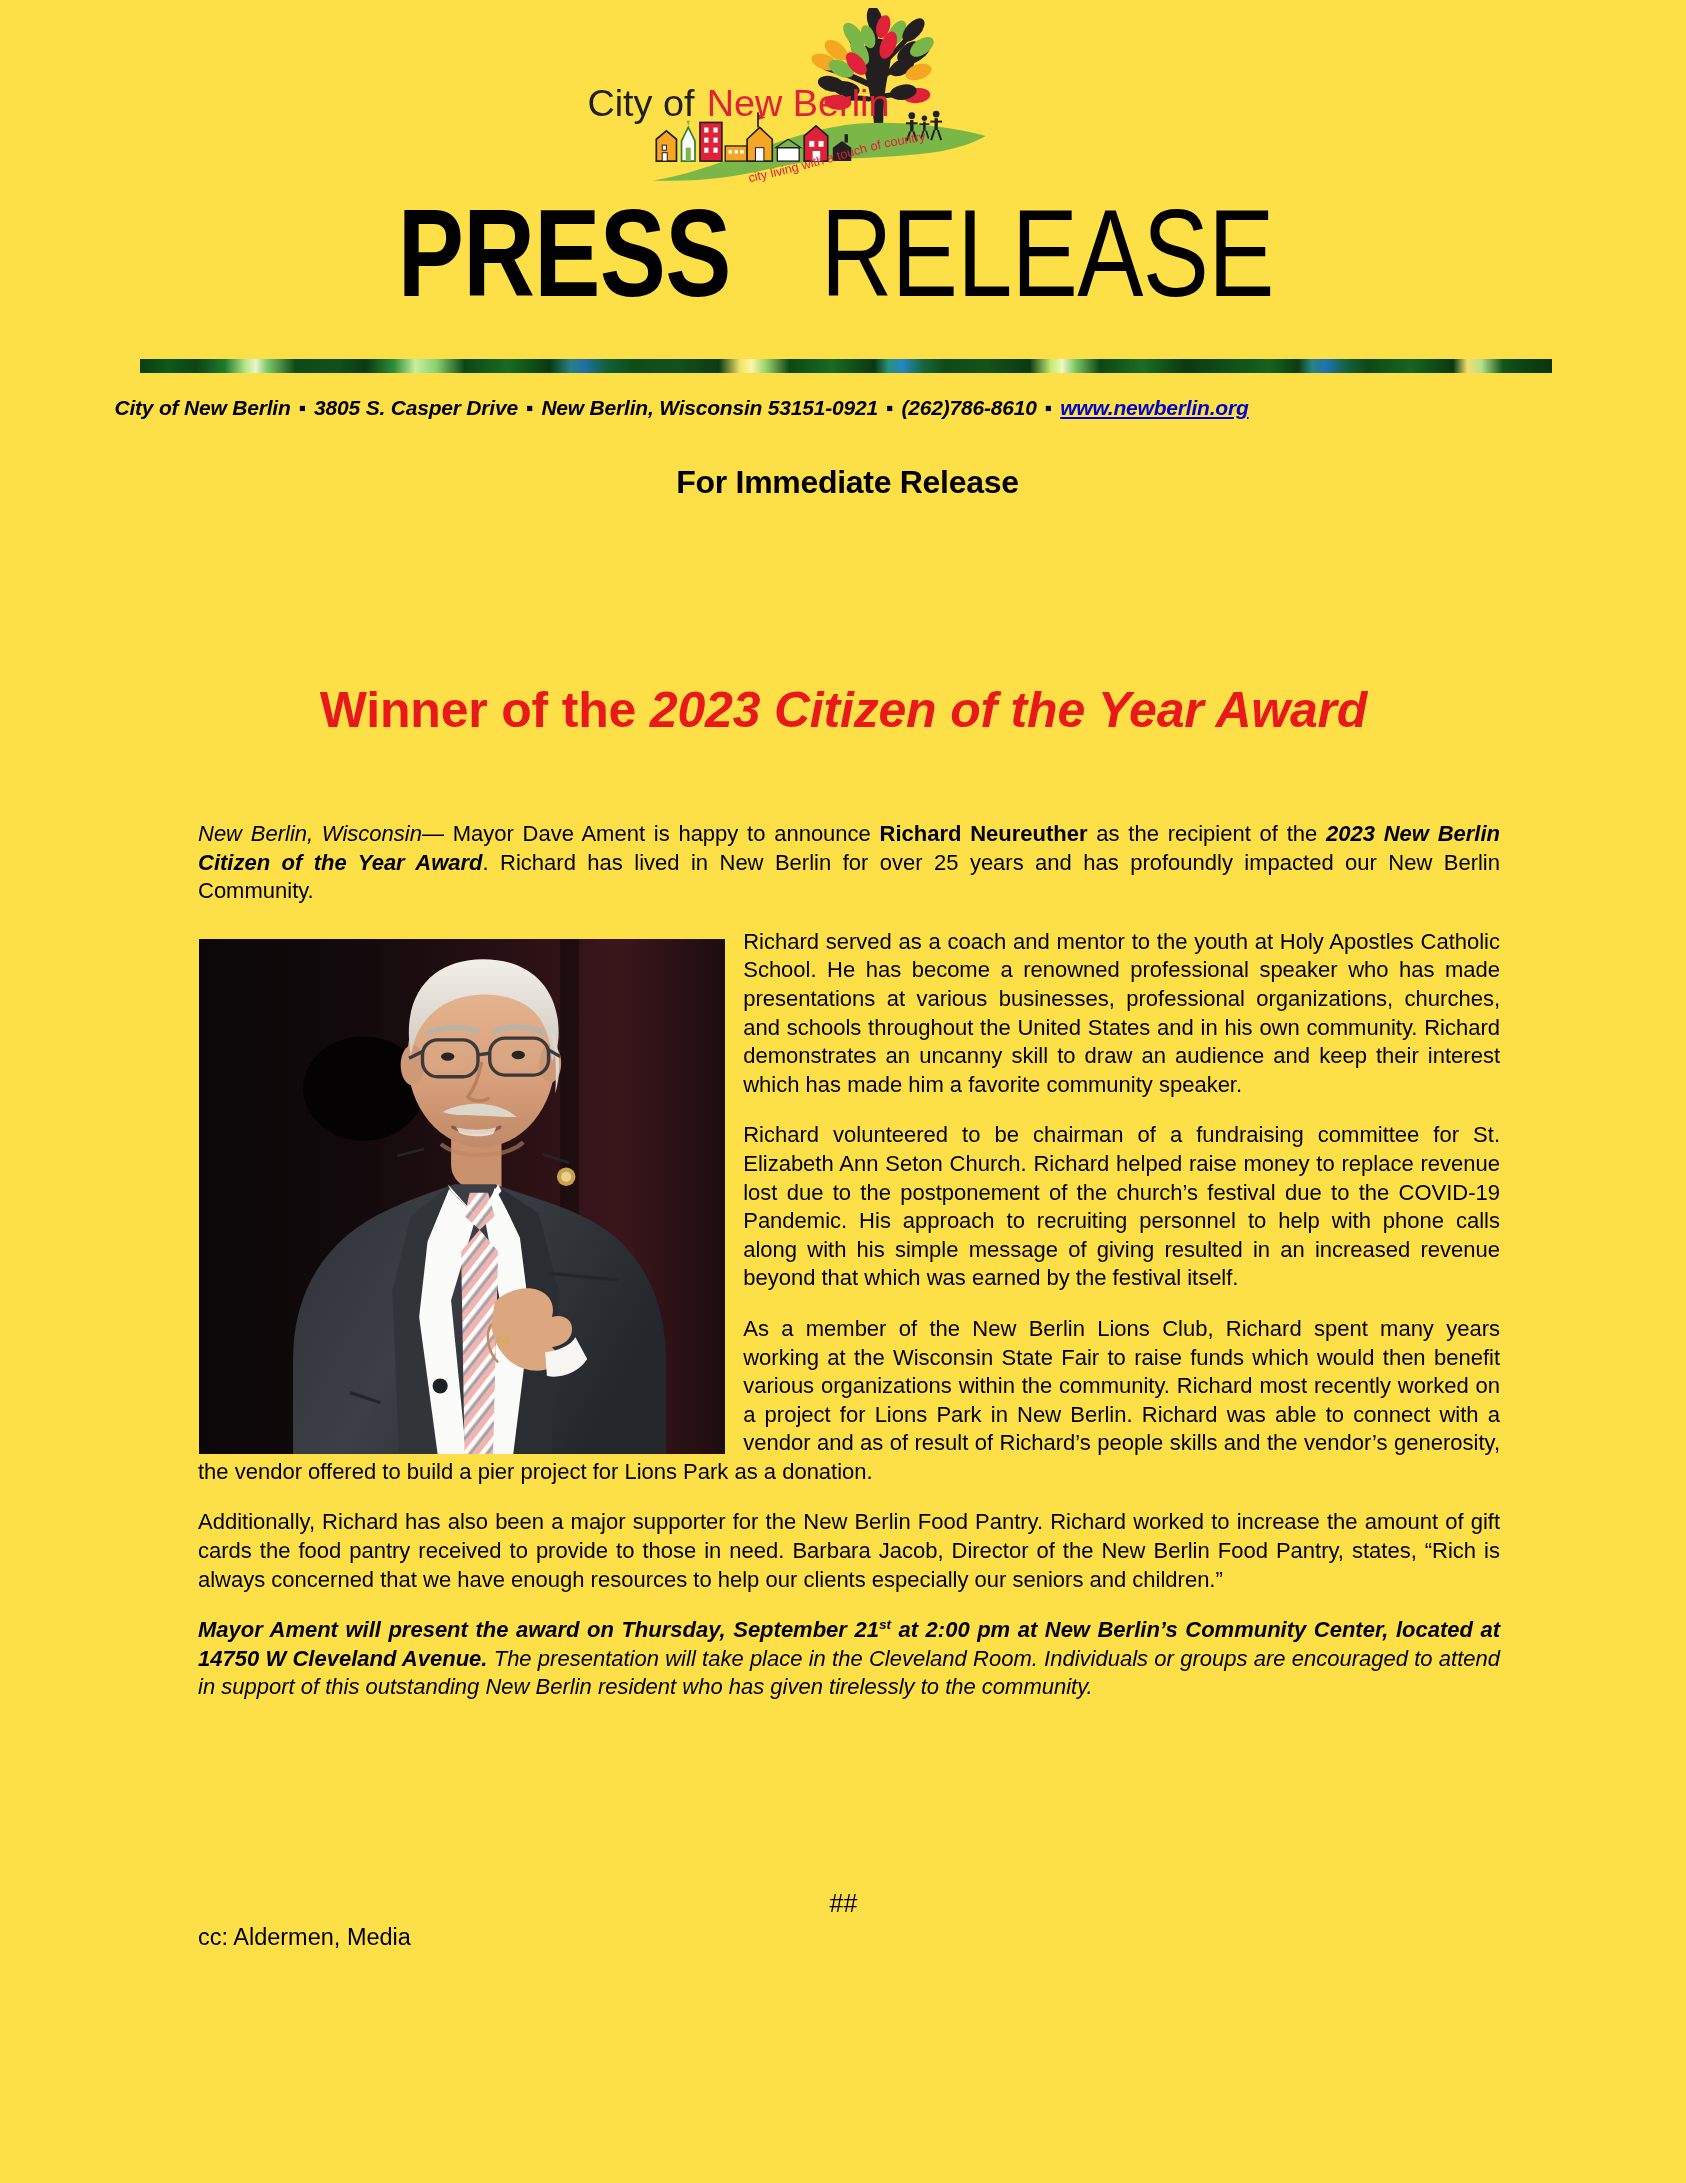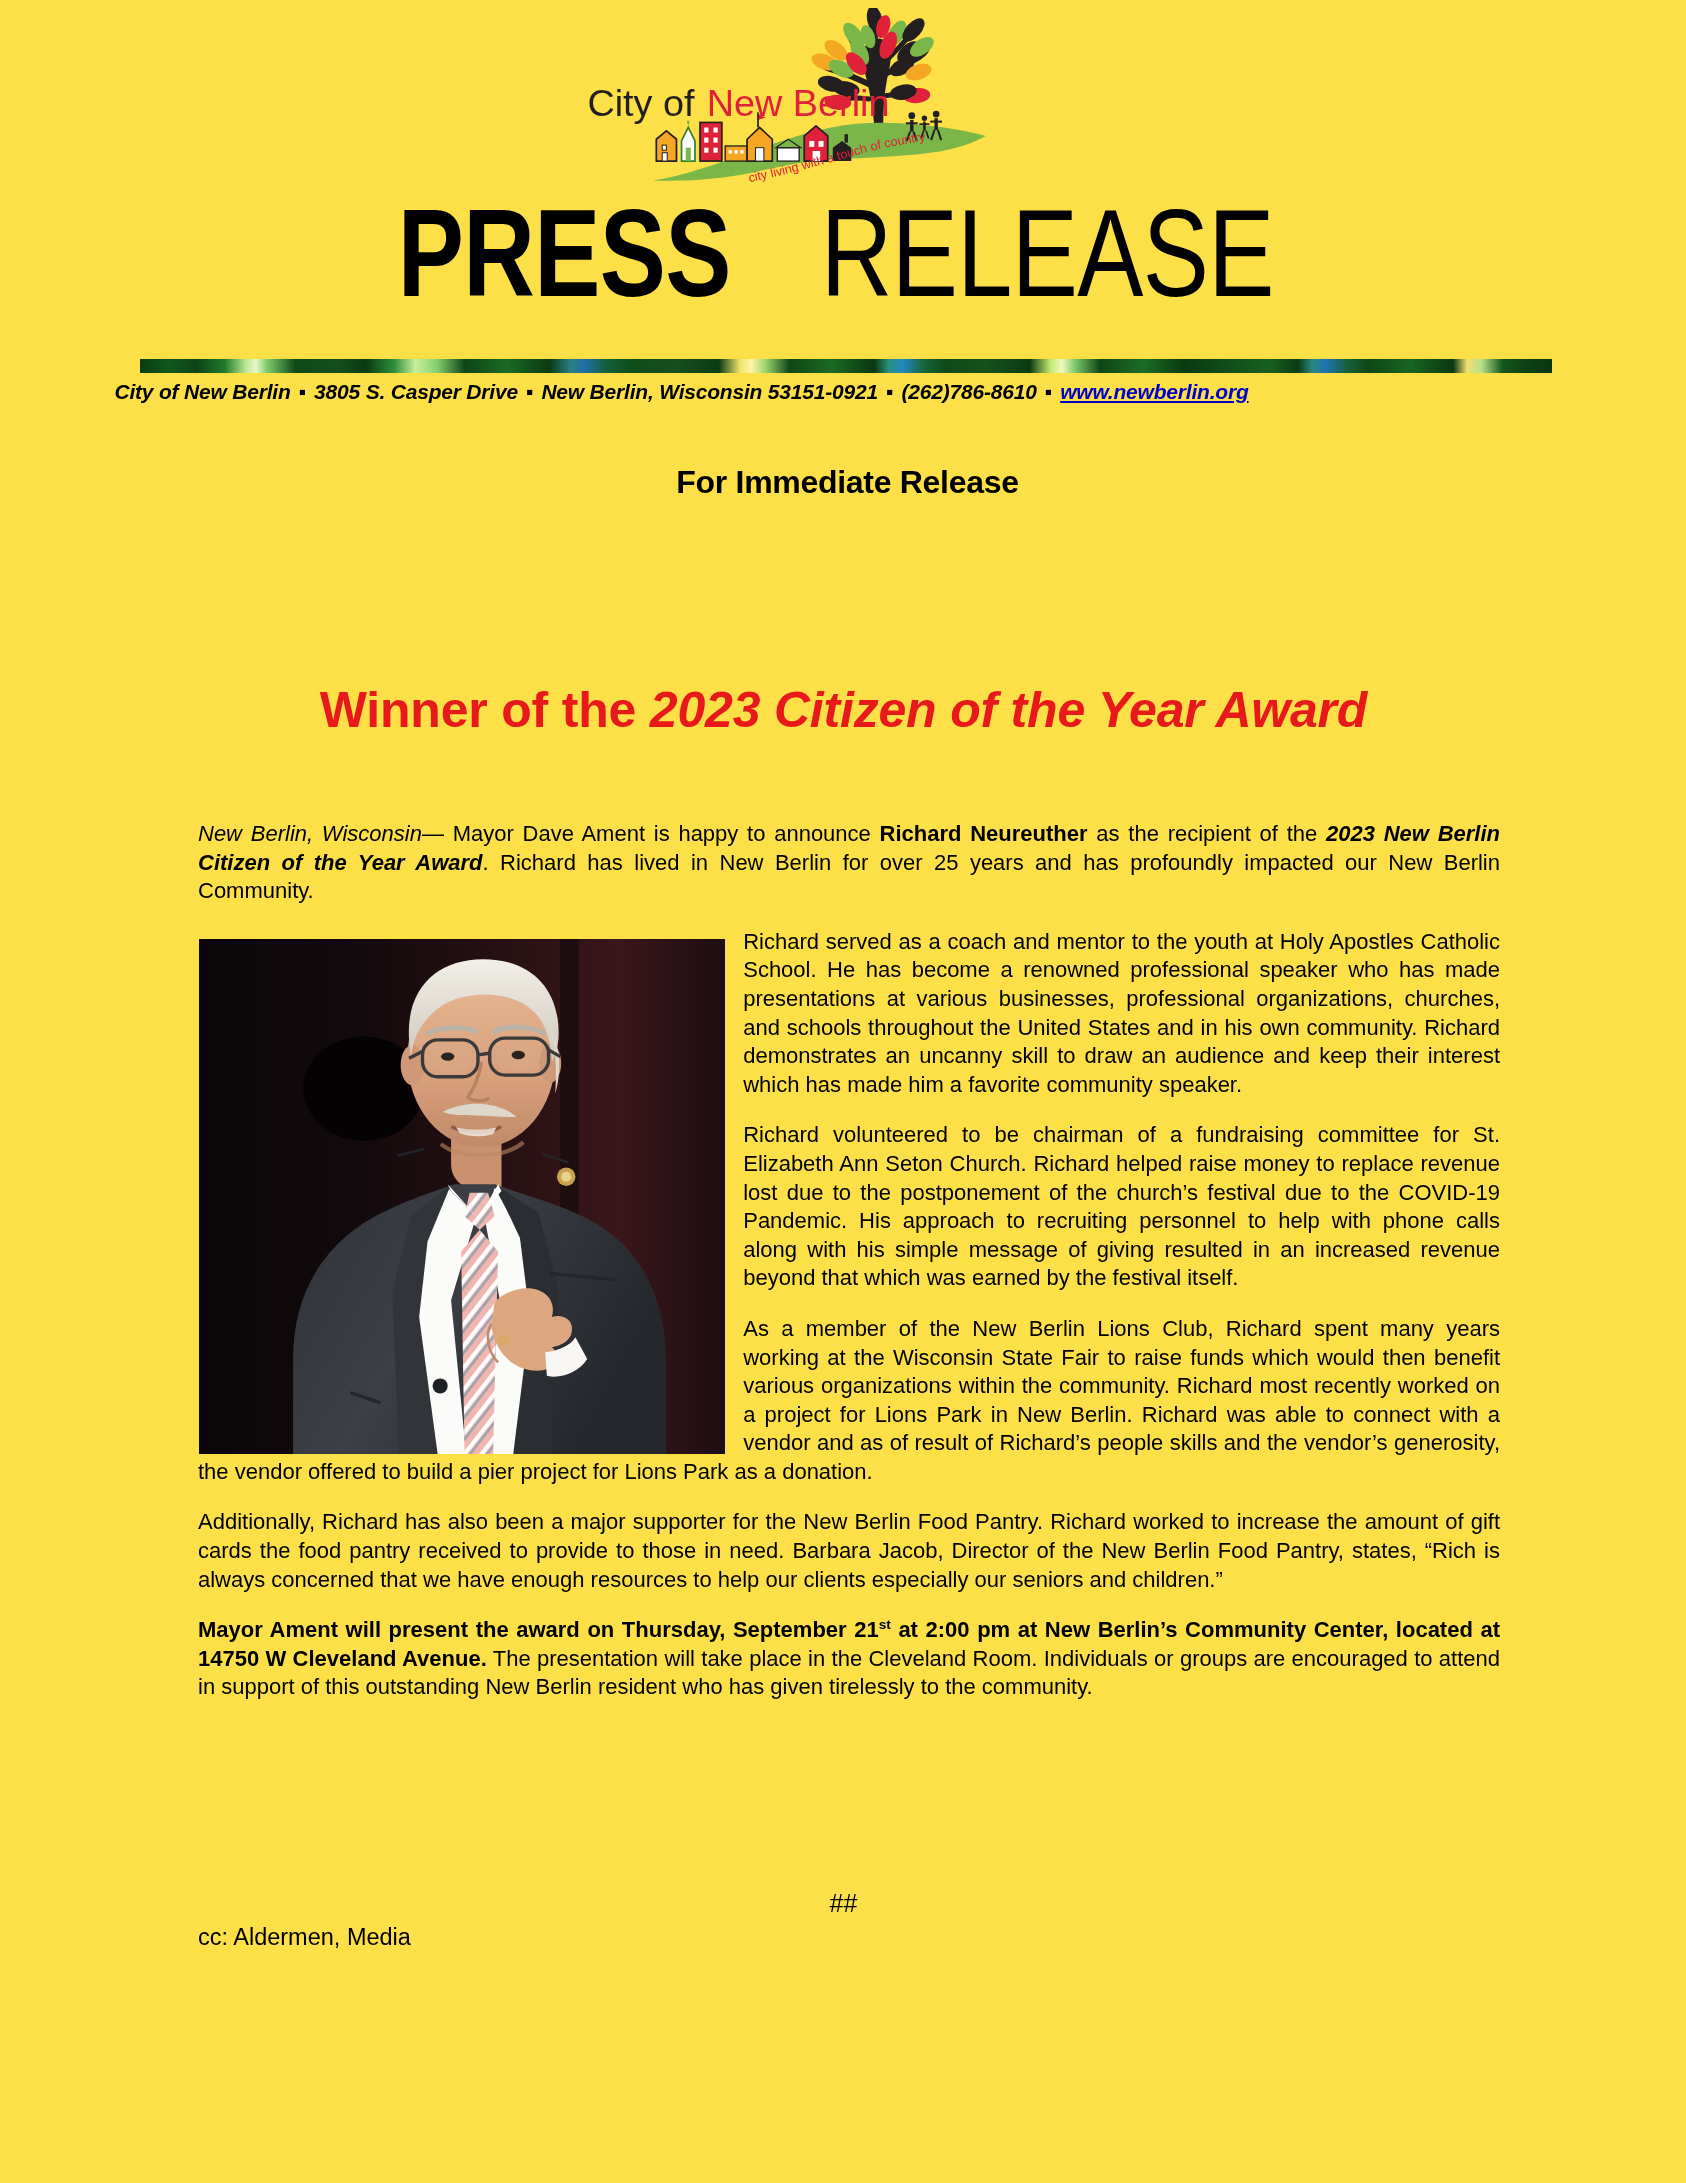--- a/index.html
+++ b/index.html
@@ -81,21 +81,21 @@
         #2a8580 83%, #1d74b0 84%, #15603a 85.5%,
         #0e4816 87%, #186422 90%, #0a3810 93%,
         #f2e070 94%, #b6e08a 95%, #13561c 96.5%,
         #0d4214 98%, #0a360f 100%);
   }
 
   
   .address-line {
     position: absolute;
     left: 0;
-    top: 380px;
+    top: 396px;
     width: 1363px;
     text-align: center;
     font-size: 21px;
     font-style: italic;
     font-weight: 700;
     white-space: nowrap;
     letter-spacing: -0.2px;
   }
   .address-line .sep { font-style: normal; padding: 0 2.5px; }
   .address-line .site {
@@ -155,21 +155,21 @@
   .body-area {
     position: absolute;
     left: 198px;
     top: 820px;
     width: 1302px;
     font-size: 22px;
     line-height: 28.6px;
     text-align: justify;
   }
   p.para { margin: 0 0 22px 0; text-align: justify; }
-  p.para:last-child { margin-bottom: 10px; }
+  p.para:last-child { margin-bottom: 10px; font-style: italic; }
   .bi { font-weight: 700; font-style: italic; }
   .b  { font-weight: 700; }
   .i  { font-style: italic; }
   sup { font-size: 0.62em; vertical-align: super; line-height: 0; }
 
   
   .photo {
     position: absolute;
     left: 199px;
     top: 939px;

